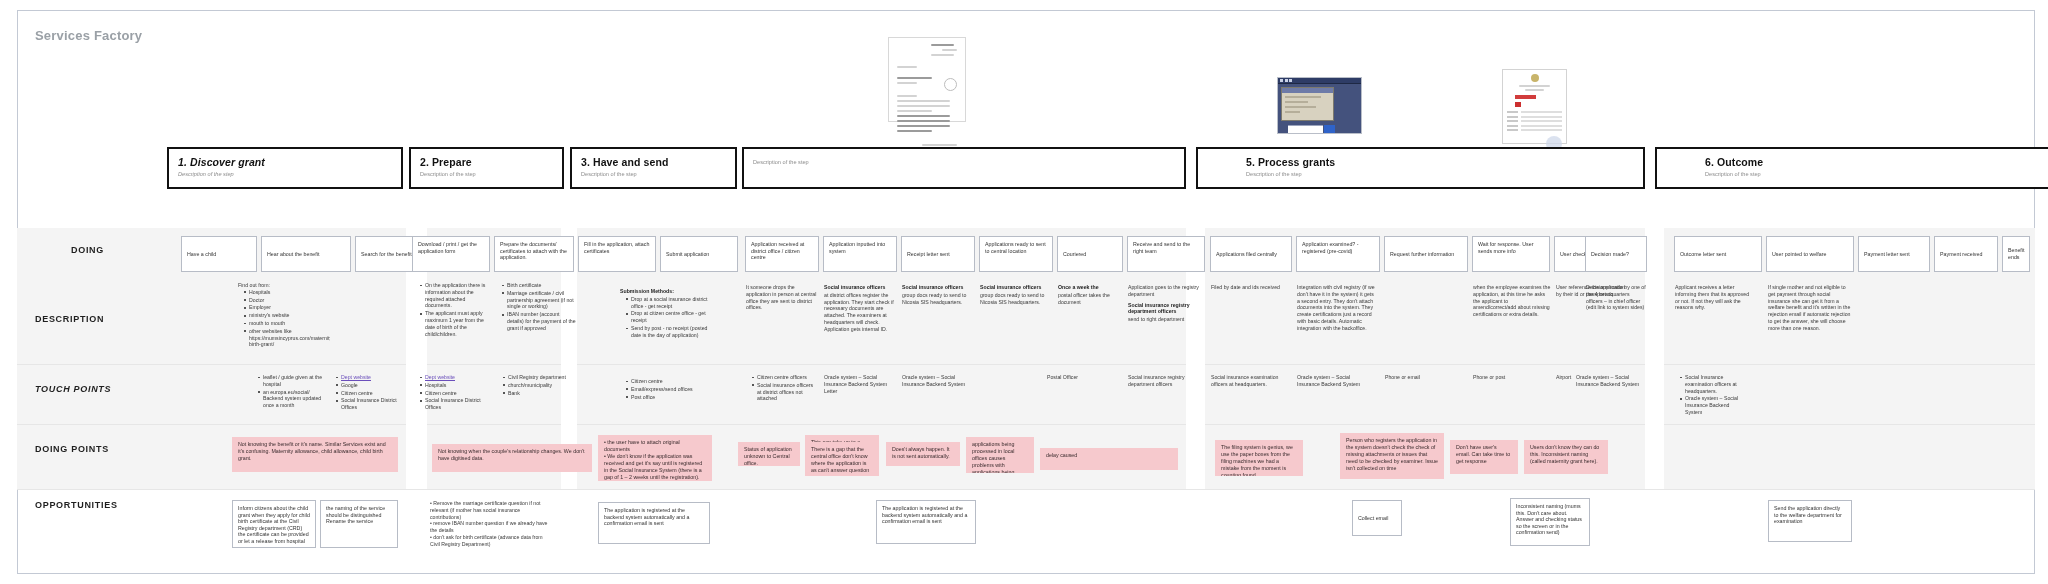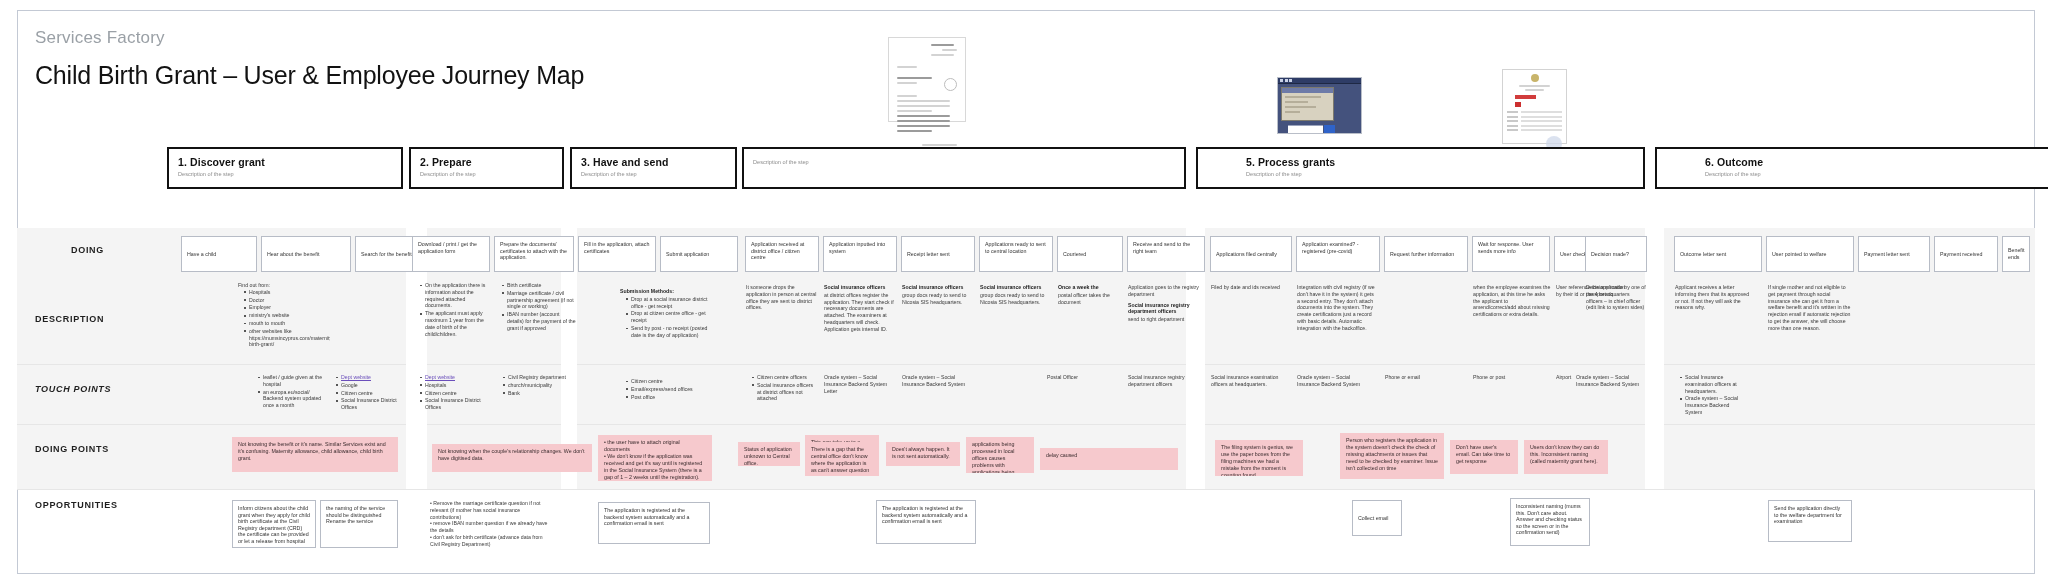--- a/index.html
+++ b/index.html
@@ -20,21 +20,21 @@
     position:absolute;
     left:17px; top:10px;
     width:2018px; height:564px;
     border:1.5px solid #c3c9d4;
     background:#ffffff;
   }
 
   
   .hdr { position:absolute; left:35px; top:28px; width:560px; }
   .hdr-eyebrow {
-    font-size:17px; color:#9aa0a6; letter-spacing:.2px; margin-bottom:12px;
+    font-size:13px; color:#9aa0a6; letter-spacing:.2px; margin-bottom:4px;font-weight:bold;
   }
   .hdr-title {
     font-size:25px; line-height:31px; font-weight:400; color:#121212;
     letter-spacing:-.2px;
   }
 
   
   .thumb { position:absolute; background:#fff; }
   .thumb-doc {
     left:888px; top:37px; width:78px; height:85px;
@@ -138,21 +138,20 @@
   .hd { font-weight:bold; color:#1d1d1d; display:block; margin-bottom:1px; }
 </style>
 </head>
 <body>
 
 <div class="canvas">
   <div class="frame"></div>
 
   <div class="hdr">
     <div class="hdr-eyebrow">Services Factory</div>
-    <div class="hdr-title">Child Birth Grant – User &amp; Employee Journey Map</div>
   </div>
 
   <div class="thumb thumb-doc">
     <div class="doc-head">
       <div class="doc-head-block">
         <div class="tl l dark"></div>
           <div class="tl m r"></div>
           <div class="tl l"></div>
       </div>
     </div>
@@ -233,21 +232,21 @@
   <div class="colshade" style="left:1186px;top:228px;width:19px;height:261px;background:#ffffff;"></div>
   <div class="colshade" style="left:1645px;top:228px;width:19px;height:261px;background:#ffffff;"></div>
 
   <div class="rowlabel" style="top:245px;padding-left:36px;">DOING</div>
   <div class="rowlabel" style="top:314px;">DESCRIPTION</div>
   <div class="rowlabel" style="top:384px;font-style:italic;">TOUCH POINTS</div>
   <div class="rowlabel" style="top:444px;">DOING POINTS</div>
   <div class="rowlabel" style="top:500px;">OPPORTUNITIES</div>
 
   <div class="phases">
-    <div class="phase" style="left:167px;width:236px;">
+    <div class="phase" style="left:167px;width:236px;font-style:italic;">
       <div class="phase-title"><span>1.</span>
         <span>Discover grant</span></div>
       <div class="phase-sub">Description of the step</div>
     </div>
     <div class="phase" style="left:409px;width:155px;">
       <div class="phase-title"><span>2.</span>
         <span>Prepare</span></div>
       <div class="phase-sub">Description of the step</div>
     </div>
     <div class="phase" style="left:570px;width:167px;">

